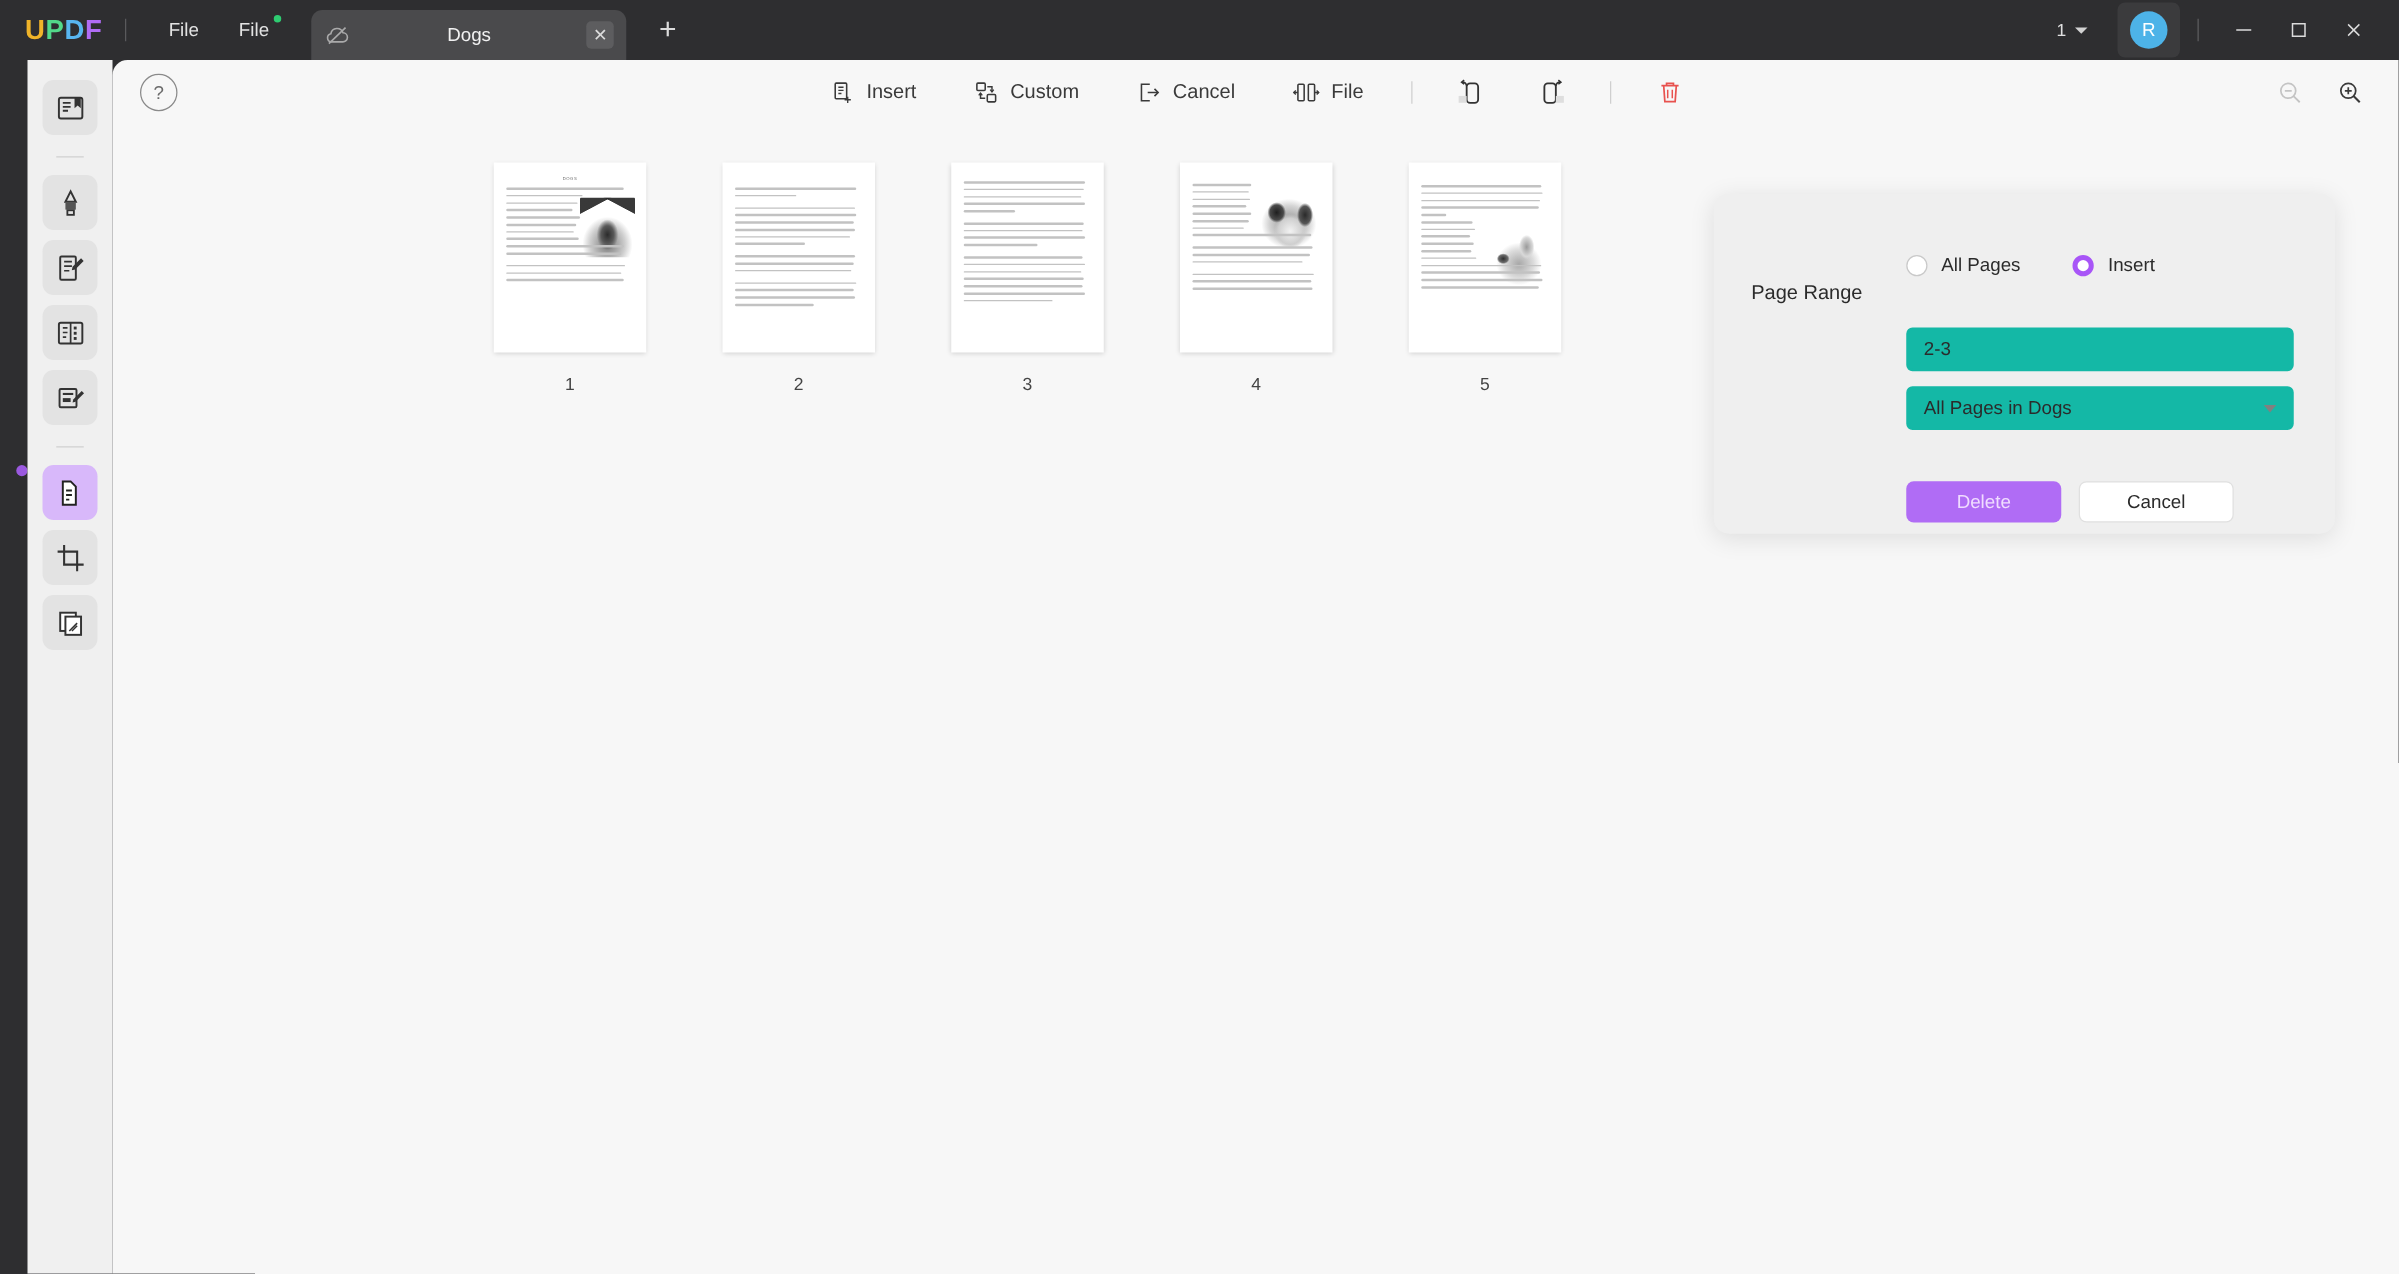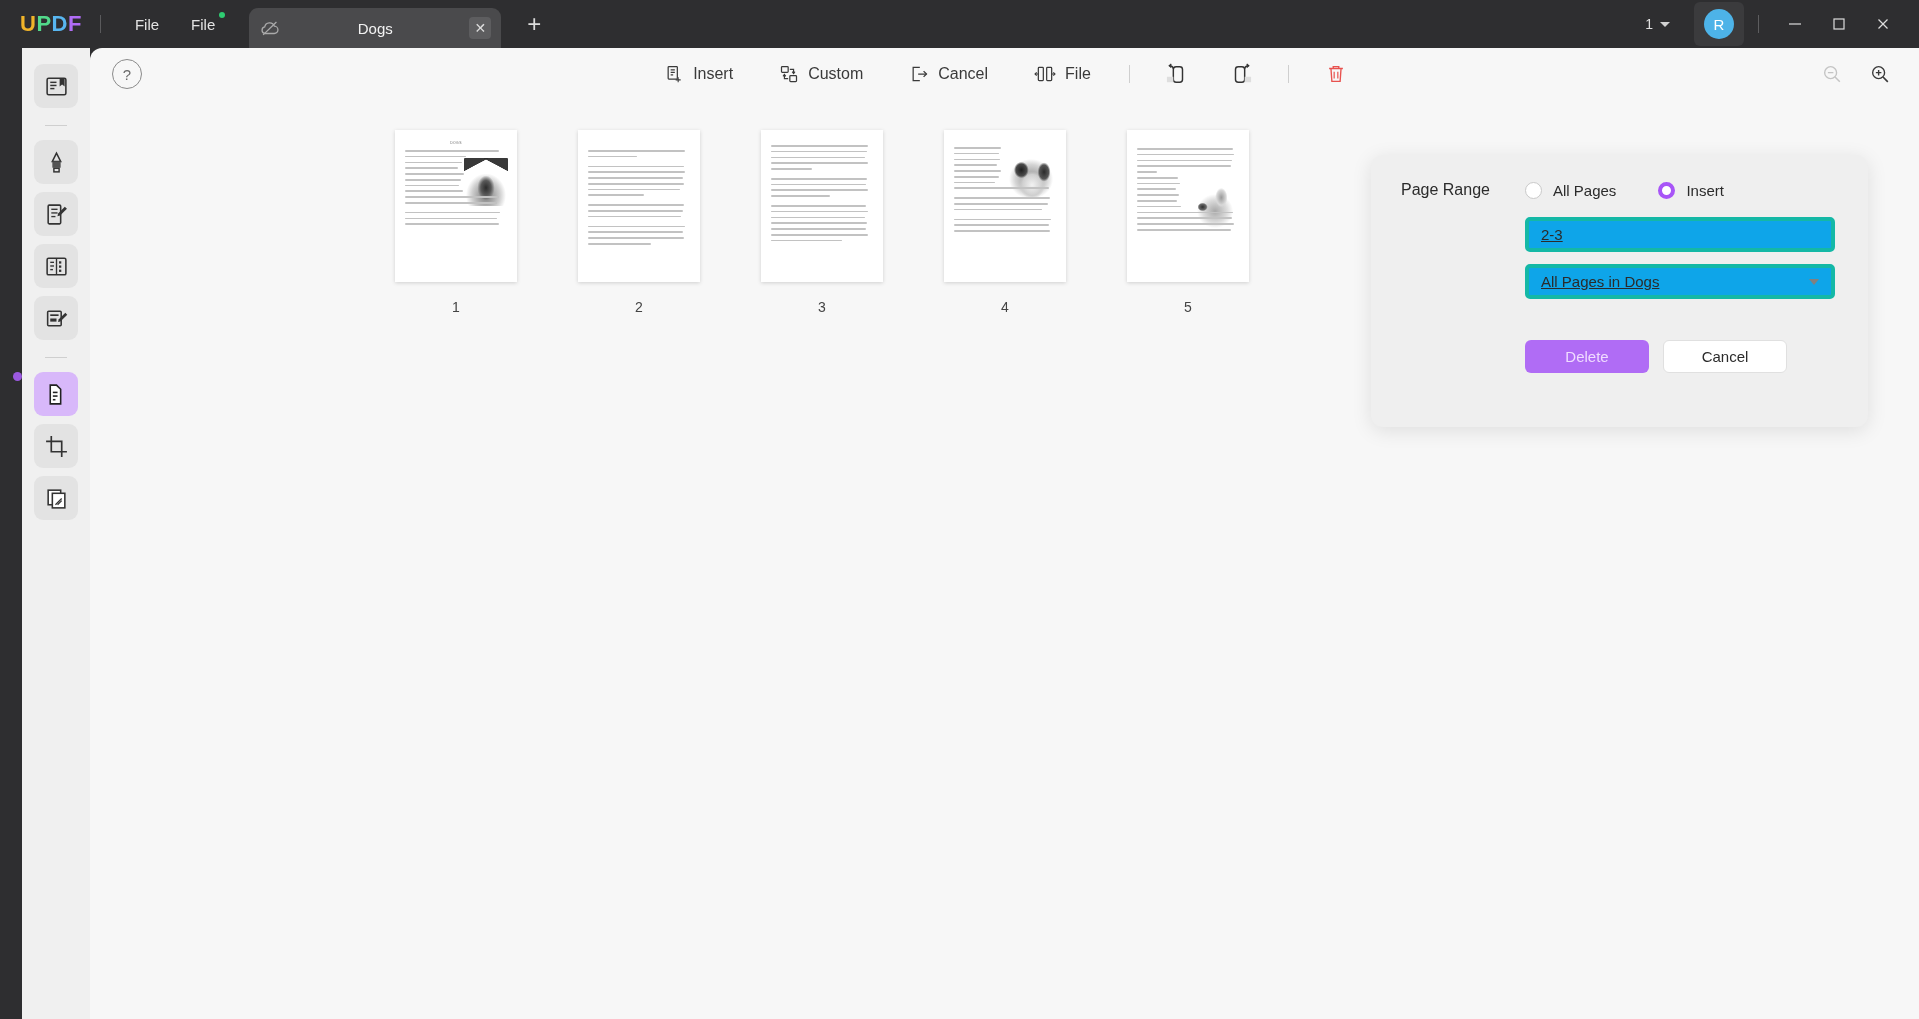--- a/index.html
+++ b/index.html
@@ -139,35 +139,35 @@
   .txtcol { position: relative; z-index: 1; }
 
   
   .dialog {
     position: absolute; left: 1281px; top: 107px; width: 497px; height: 272px;
     background: #efefef; border-radius: 12px;
     box-shadow: 0 4px 20px rgba(0,0,0,.10);
     padding: 26px 30px;
   }
   .dlg-row1 { display: flex; align-items: center; }
-  .dlg-label { font-size: 16px; color: #2b2b2b; width: 124px; }
+  .dlg-label { font-size: 16px; color: #2b2b2b; width: 124px; margin-top: 45px; }
   .radio-group { display: flex; align-items: center; gap: 42px; }
   .radio { display: flex; align-items: flex-end; gap: 11px; font-size: 15px; color: #2b2b2b; }
   .rb {
     width: 17px; height: 17px; border-radius: 50%;
     border: 1.6px solid #c9c9c9; background: #fff; flex: 0 0 auto;
   }
   .rb.on {
     border: 4.5px solid #a855f7; background: #fff;
   }
   .dlg-fields { margin-left: 124px; margin-top: 18px; }
   .field {
-    width: 310px; height: 35px; background: #0ea5e9; border: 4px solid #14b8a6;
+    width: 310px; height: 35px; background: #14b8a6; border: 2px solid #14b8a6;
     border-radius: 5px; display: flex; align-items: center; padding: 0 12px;
-    font-size: 15px; color: #2b2b2b; margin-bottom: 12px; text-decoration: underline;
+    font-size: 15px; color: #2b2b2b; margin-bottom: 12px;
   }
   .select { justify-content: space-between; }
   .caret { width: 0; height: 0; border-left: 5px solid transparent; border-right: 5px solid transparent; border-top: 6px solid #808080; }
   .dlg-buttons { display: flex; gap: 14px; margin-top: 21px; }
   .btn {
     width: 124px; height: 33px; border-radius: 6px; font-size: 15px;
     display: flex; align-items: center; justify-content: center; margin-top: 20px;
   }
   .btn-primary { background: #b06cf5; color: #f0dcff; }
   .btn-secondary { background: #fff; border: 1px solid #e0e0e0; color: #2b2b2b; }

